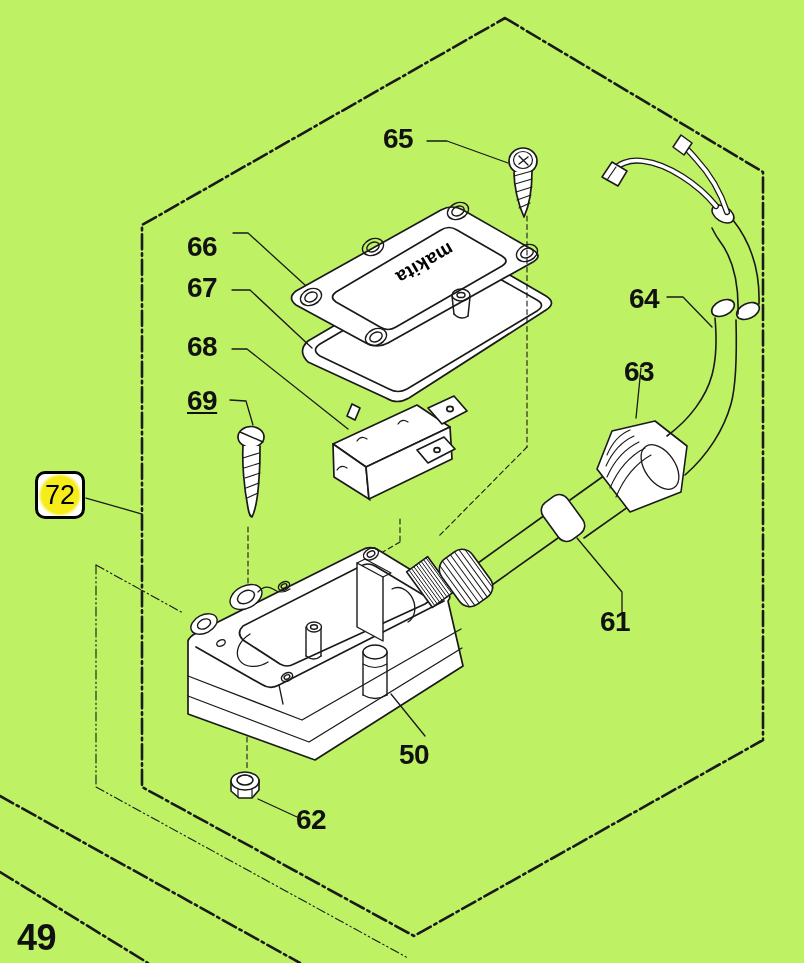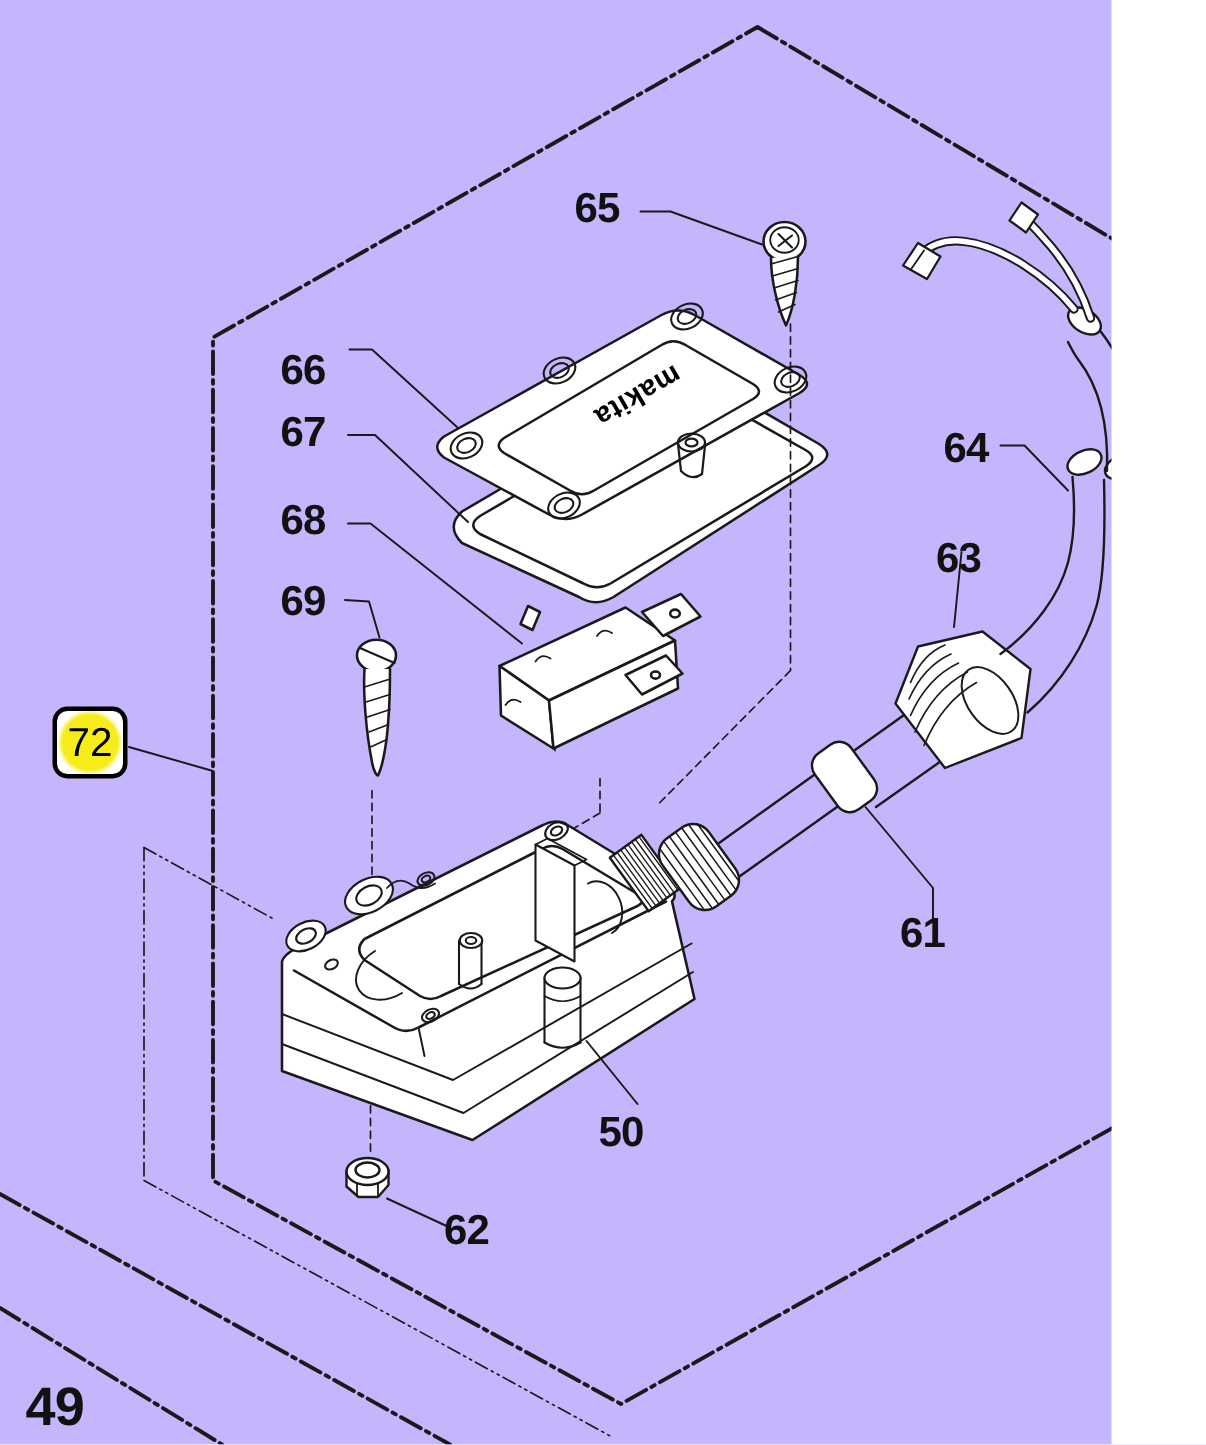--- a/index.html
+++ b/index.html
@@ -1,16 +1,16 @@
 <!DOCTYPE html>
 <html><head>
 <meta charset="utf-8">
 <style>
   html,body{margin:0;padding:0;background:#fff;}
-  #stage{position:relative;width:741px;height:963px;background:#c4b5fd;overflow:hidden;
+  #stage{position:relative;width:804px;height:963px;background:#bef264;overflow:hidden;
          font-family:"Liberation Sans",sans-serif;}
   svg{position:absolute;left:0;top:0;}
   .label{position:absolute;font-weight:bold;font-size:28px;color:#111;
          letter-spacing:-0.5px;line-height:1;user-select:none;}
   .label.small{font-size:36px;}
   #badge72{position:absolute;left:35px;top:471px;width:50px;height:48px;
            border:3.5px solid #000;border-radius:10px;box-sizing:border-box;
            background:radial-gradient(circle at 50% 50%, #f5ec1a 0 60%, #ffffff 72%);
            display:flex;align-items:center;justify-content:center;
            font-weight:normal;font-size:27px;color:#000;}
@@ -251,21 +251,21 @@
       <path d="M391,694 L425,736"></path>
       <path d="M258,799 L297,817"></path>
     </g>
   </g>
 </svg>
 
 <div class="label" style="left:383px;top:125px;">65</div>
 <div class="label" style="left:187px;top:217px;margin-top:16px;">66</div>
 <div class="label" style="left:187px;top:274px;">67</div>
 <div class="label" style="left:187px;top:333px;">68</div>
-<div class="label" style="left:187px;top:387px;">69</div>
+<div class="label" style="left:187px;top:387px;text-decoration:underline;">69</div>
 <div class="label" style="left:629px;top:285px;">64</div>
 <div class="label" style="left:624px;top:338px;margin-top:20px;">63</div>
 <div class="label" style="left:600px;top:608px;">61</div>
 <div class="label" style="left:399px;top:741px;">50</div>
 <div class="label" style="left:296px;top:806px;">62</div>
 <div class="label small" style="left:17px;top:920px;">49</div>
 
 <div id="badge72">
   <span>72</span>
 </div>

